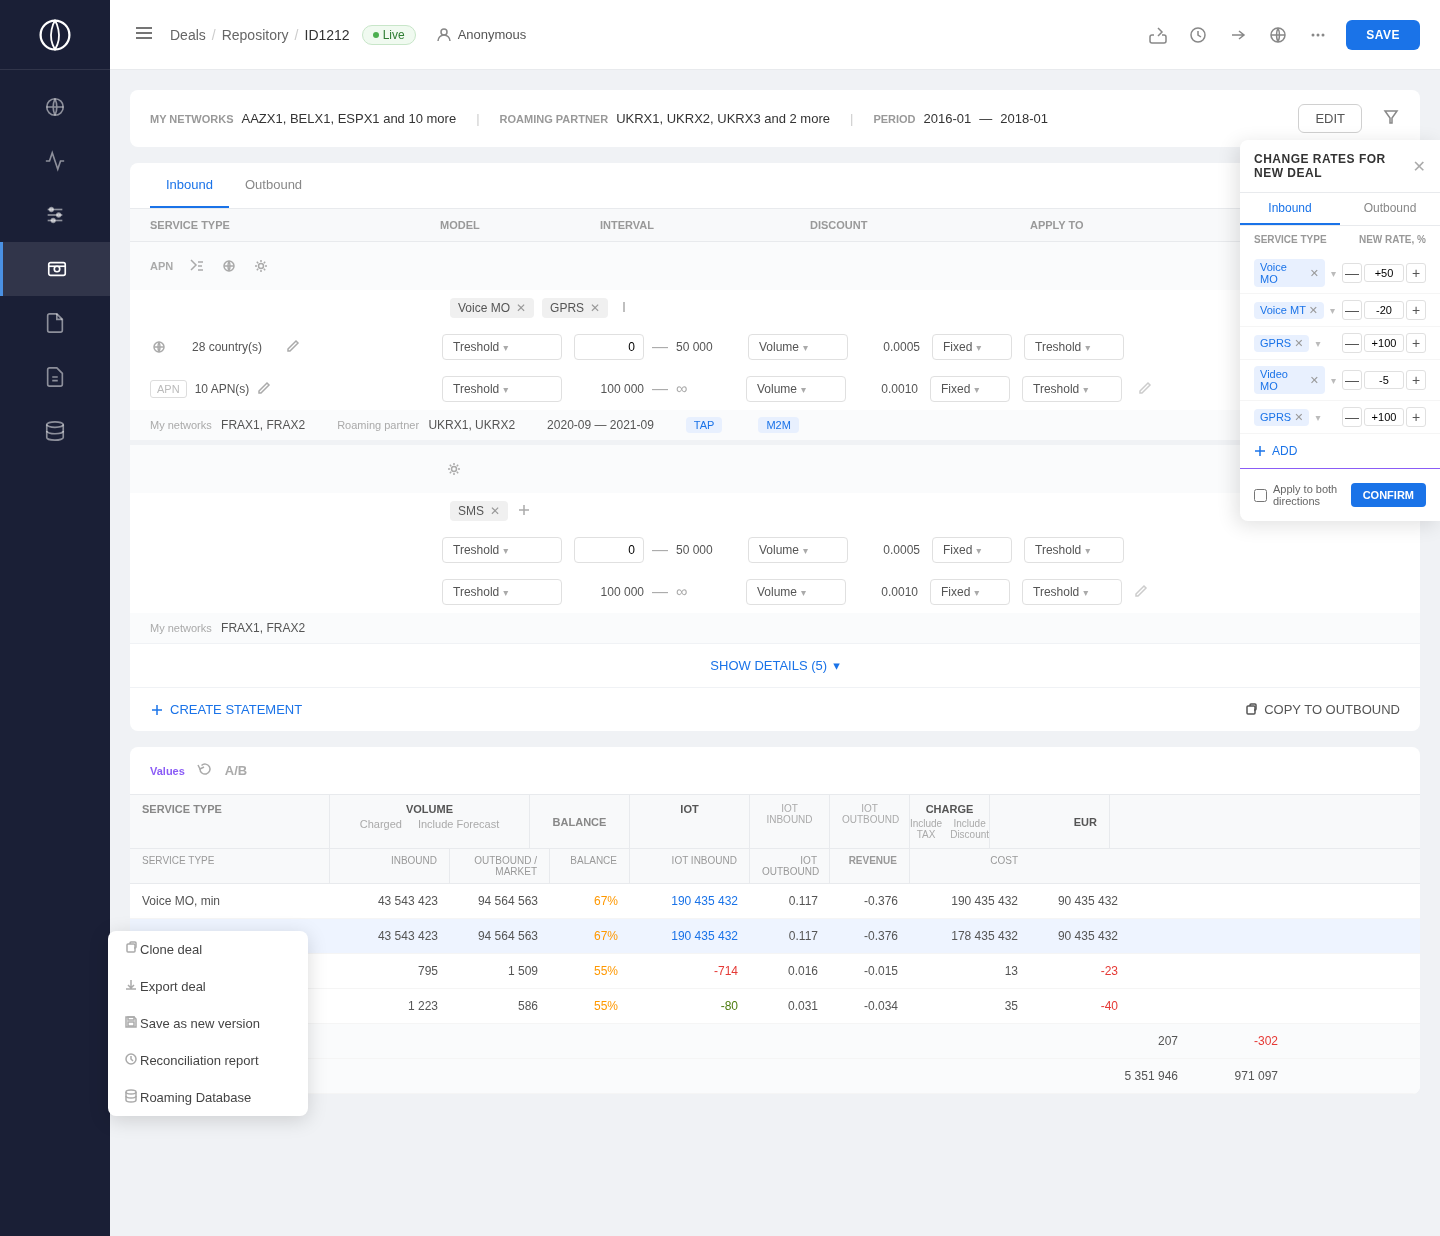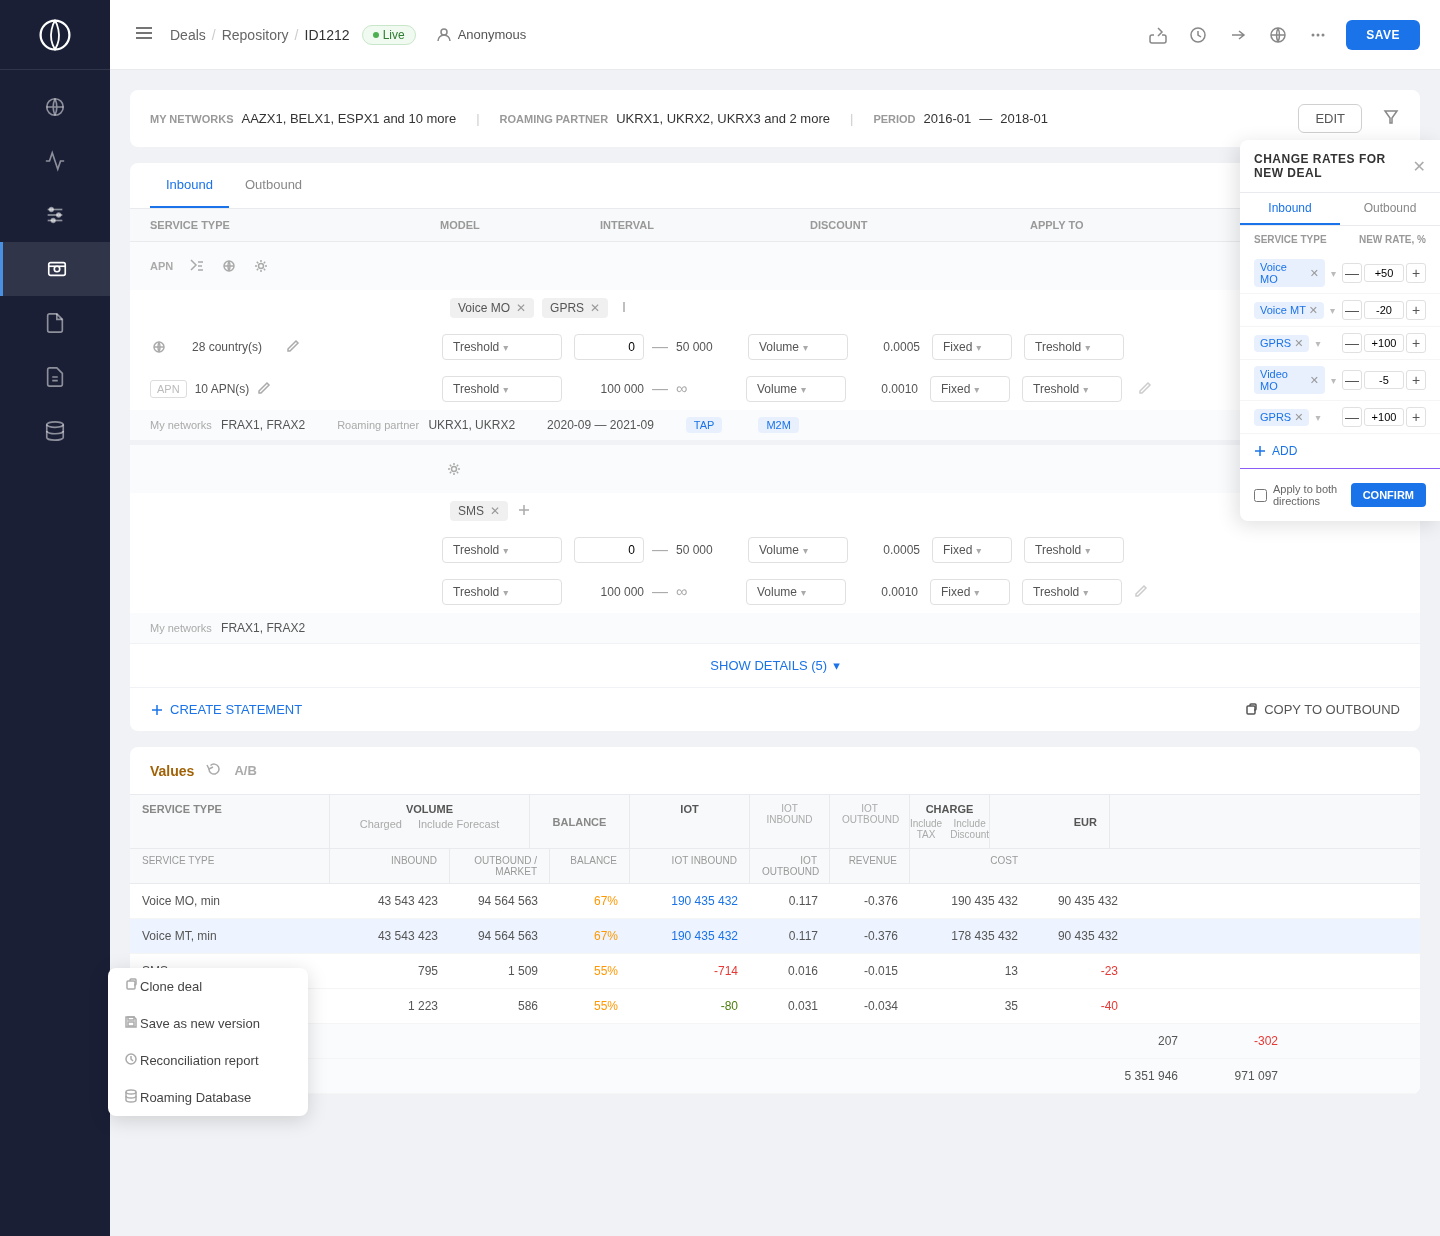--- a/index.html
+++ b/index.html
@@ -78,21 +78,21 @@
     .show-details-bar { padding: 14px 20px; text-align: center; cursor: pointer; color: #1a73e8; font-size: 13px; display: flex; align-items: center; justify-content: center; gap: 6px; }
 
     
     .action-bar { display: flex; align-items: center; justify-content: space-between; padding: 14px 20px; border-top: 1px solid #f0f2f5; }
     .create-stmt-btn { display: flex; align-items: center; gap: 6px; color: #1a73e8; font-size: 13px; cursor: pointer; }
     .copy-outbound-btn { display: flex; align-items: center; gap: 6px; color: #555; font-size: 13px; cursor: pointer; }
 
     
     .values-card { background: #fff; border-radius: 8px; overflow: hidden; }
     .values-header { display: flex; align-items: center; padding: 14px 20px; border-bottom: 1px solid #e8eaed; gap: 12px; }
-    .values-title { font-size: 14px; font-weight: 600; color: #a16207; }
+    .values-title { font-size: 11px; font-weight: 600; color: #8b5cf6; }
 
     
     .context-menu { position: absolute; left: 60px; bottom: 60px; background: #fff; border-radius: 8px; box-shadow: 0 4px 20px rgba(0,0,0,0.15); width: 200px; overflow: hidden; z-index: 100; }
     .context-menu-item { display: flex; align-items: center; gap: 0; padding: 10px 16px; font-size: 13px; color: #444; cursor: pointer; }
     .context-menu-icon { color: #aaa; width: 16px; }
 
     
     .change-rates-panel { position: absolute; right: 0; top: 140px; width: 200px; background: #fff; border-radius: 8px 0 0 8px; box-shadow: -4px 4px 20px rgba(0,0,0,0.12); z-index: 50; padding: 0; }
     .crp-header { display: flex; align-items: center; justify-content: space-between; padding: 12px 14px; border-bottom: 1px solid #e8eaed; }
     .crp-title { font-size: 12px; font-weight: 700; color: #333; text-transform: uppercase; letter-spacing: 0.5px; }
@@ -603,21 +603,21 @@
           <div style="padding:8px 12px; border-right:1px solid #e8eaed; font-weight:600; color:#555; text-align:right; display:flex; align-items:center; justify-content:flex-end;">EUR</div>
         </div>
 
         <div style="display:grid; grid-template-columns: 200px 120px 100px 80px 120px 80px 80px 120px 100px; background:#f8f9fa; border-bottom: 1px solid #e8eaed; font-size:10px; color:#999;">
           <div style="padding:6px 12px; border-right:1px solid #e8eaed;">SERVICE TYPE</div>
           <div style="padding:6px 12px; border-right:1px solid #e8eaed; text-align:right;">INBOUND</div>
           <div style="padding:6px 12px; border-right:1px solid #e8eaed; text-align:right;">OUTBOUND / MARKET</div>
           <div style="padding:6px 12px; border-right:1px solid #e8eaed; text-align:right;">BALANCE</div>
           <div style="padding:6px 12px; border-right:1px solid #e8eaed; text-align:right;">IOT INBOUND</div>
           <div style="padding:6px 12px; border-right:1px solid #e8eaed; text-align:right;">IOT OUTBOUND</div>
-          <div style="padding:6px 12px; border-right:1px solid #e8eaed; text-align:right;">REVENUE</div>
+          <div style="padding:6px 12px; border-right:1px solid #e8eaed; text-align:right;font-weight:bold;">REVENUE</div>
           <div style="padding:6px 12px; text-align:right;">COST</div>
         </div>
 
         <div id="values-rows-container">
 
           <div style="display:grid; grid-template-columns: 200px 120px 100px 80px 120px 80px 80px 120px 100px; border-bottom:1px solid #f5f5f5; align-items:center;">
             <div style="padding:10px 12px; font-size:12px; color:#555;">Voice MO, min</div>
             <div style="padding:10px 12px; font-size:12px; color:#555; text-align:right;">43 543 423</div>
             <div style="padding:10px 12px; font-size:12px; color:#555; text-align:right;">94 564 563</div>
             <div style="padding:10px 12px; font-size:12px; color:#ff9800; text-align:right;">67%</div>
@@ -692,20 +692,28 @@
         <svg width="14" height="14" viewBox="0 0 14 14" fill="none" stroke="#aaa" stroke-width="1.5">
             <rect x="3" y="3" width="8" height="8" rx="1"></rect>
             <path d="M6 3V2a1 1 0 0 1 1-1h4a1 1 0 0 1 1 1v4a1 1 0 0 1-1 1h-1"></path>
           </svg>
       </span>
       <span>Clone deal</span>
     </div>
     <div class="context-menu-item">
       <span class="context-menu-icon">
         <svg width="14" height="14" viewBox="0 0 14 14" fill="none" stroke="#aaa" stroke-width="1.5">
+            <path d="M7 2v8M4 7l3 3 3-3M2 11h10"></path>
+          </svg>
+      </span>
+      <span>Export deal</span>
+    </div>
+    <div class="context-menu-item">
+      <span class="context-menu-icon">
+        <svg width="14" height="14" viewBox="0 0 14 14" fill="none" stroke="#aaa" stroke-width="1.5">
             <path d="M2 2h8l2 2v8H2V2z"></path>
             <rect x="4" y="7" width="6" height="4"></rect>
             <path d="M4 2h6v3H4z"></path>
           </svg>
       </span>
       <span>Save as new version</span>
     </div>
     <div class="context-menu-item">
       <span class="context-menu-icon">
         <svg width="14" height="14" viewBox="0 0 14 14" fill="none" stroke="#aaa" stroke-width="1.5">

